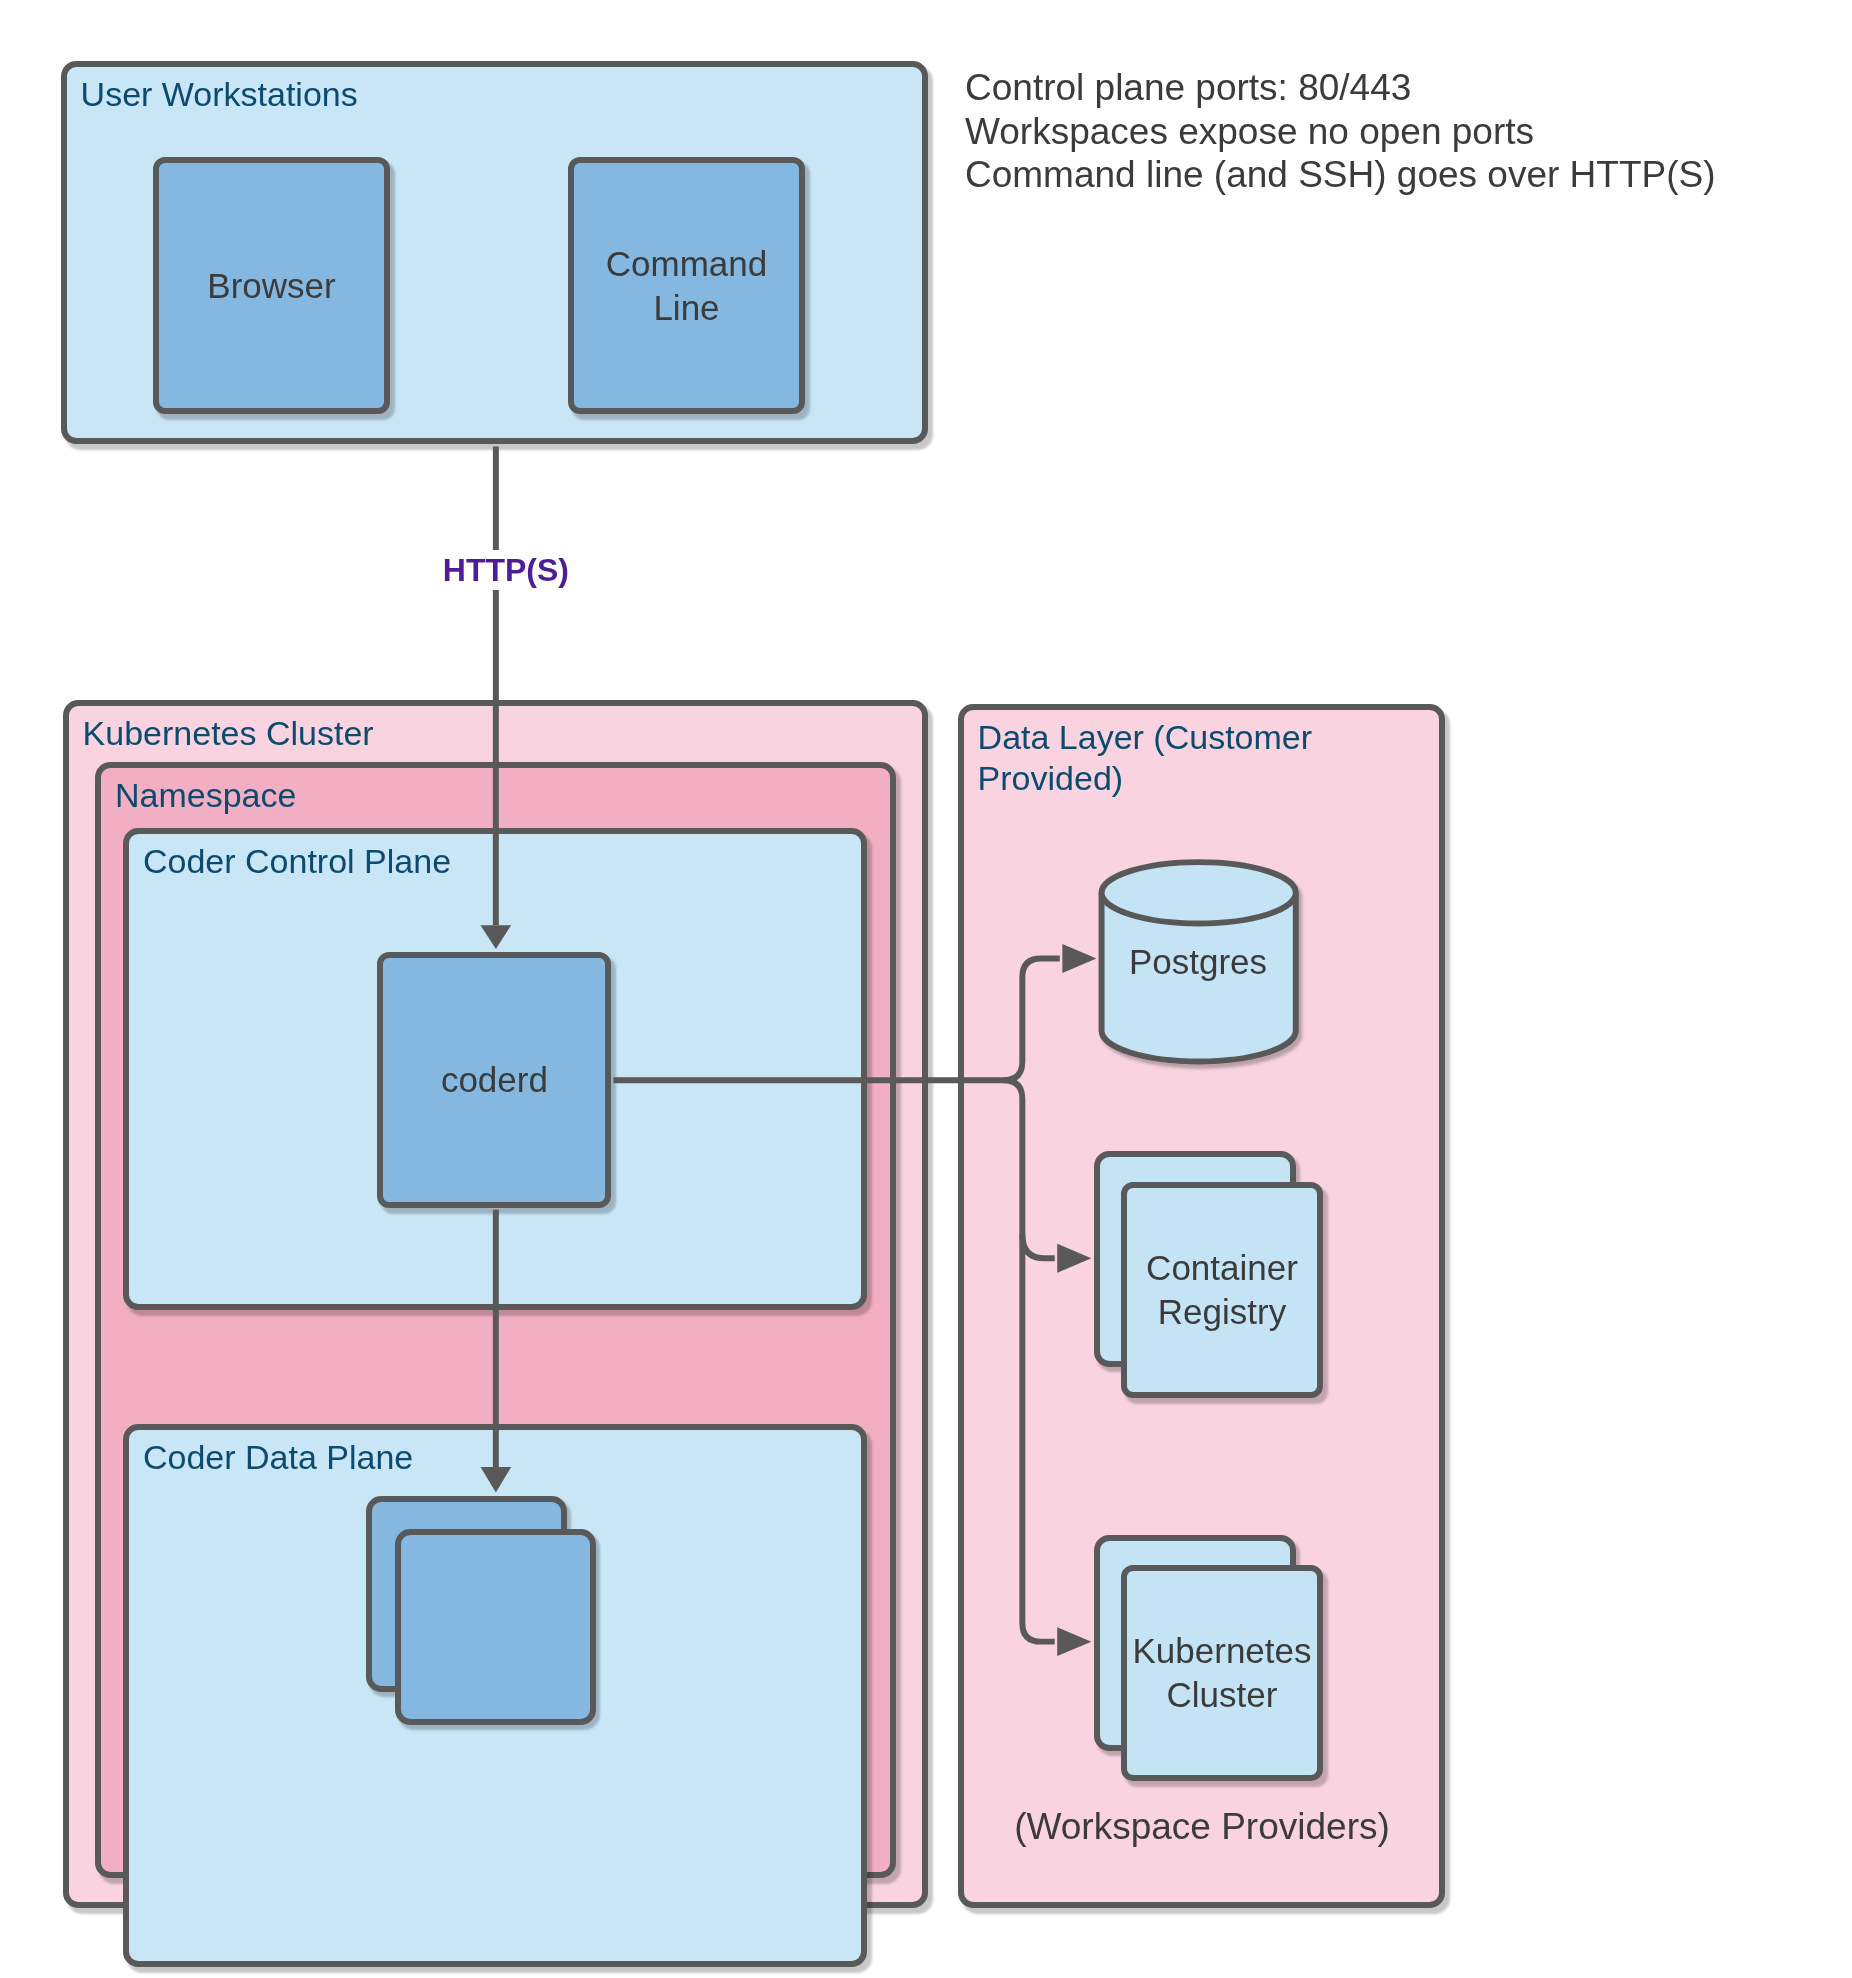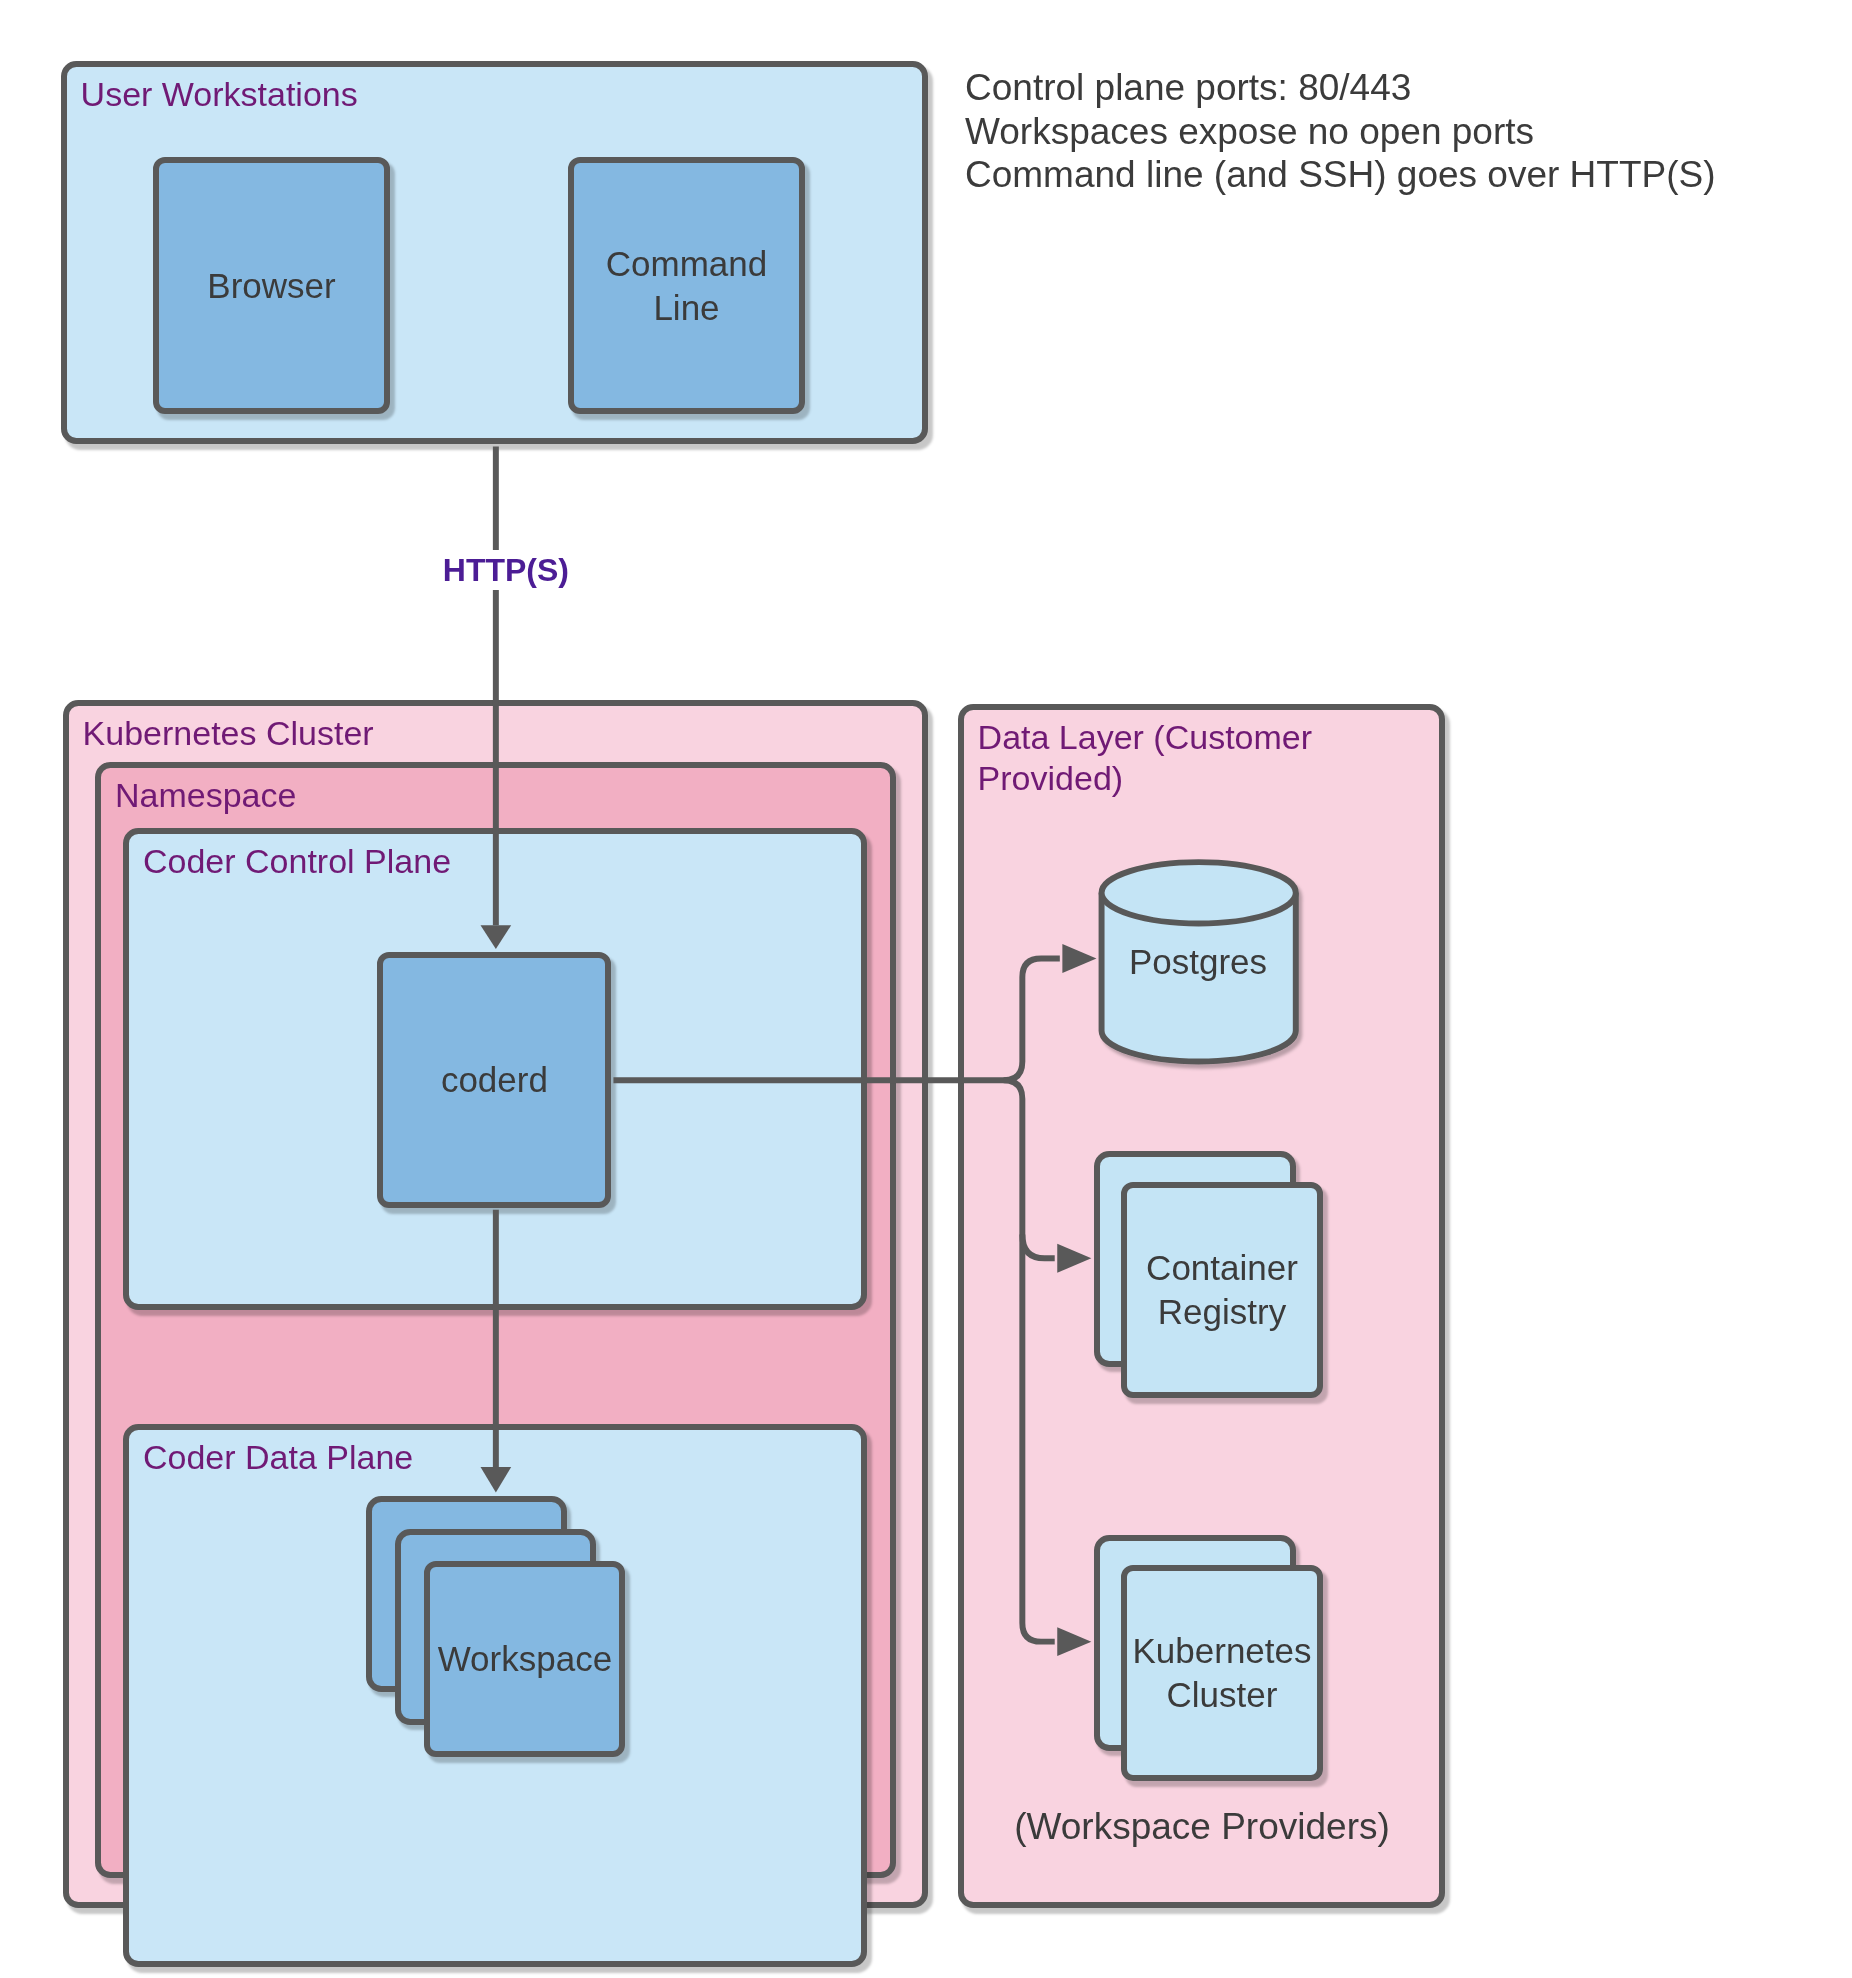--- a/index.html
+++ b/index.html
@@ -20,21 +20,21 @@
   }
   .fill-light-blue{background:#c9e6f7;}
   .fill-med-blue{background:#84b8e1;}
   .fill-pale-blue{background:#c4e4f5;}
   .fill-light-pink{background:#f9d3e0;}
   .fill-med-pink{background:#f2afc3;padding-left:32px;}
   .corner-title{
     position:absolute;
     left:13.6px;top:6.8px;
     font-size:34px;line-height:1.22;
-    color:#701a75;
+    color:#0c4a6e;
     white-space:nowrap;
   }
   .corner-title.wrap{white-space:normal;}
   .node{
     display:flex;align-items:center;justify-content:center;
     text-align:center;
     font-size:35px;line-height:1.25;
     color:#3b3b3b;
     border-radius:12px;
   }
@@ -111,23 +111,20 @@
         <div class="box fill-med-blue node" style="left:248px;top:118px;width:234px;height:256px;">
           <span class="node-label">coderd</span>
         </div>
       </div>
 
       <div class="box fill-light-blue" style="left:22px;top:656px;width:744px;height:543px;">
         <div class="corner-title">Coder Data Plane</div>
 
         <div class="box fill-med-blue stack-back" style="left:237px;top:66px;width:201px;height:196px;"></div>
         <div class="box fill-med-blue stack-back" style="left:266px;top:99px;width:201px;height:196px;"></div>
-        <div class="box fill-med-blue node" style="left:295px;top:131px;width:201px;height:196px;">
-          <span class="node-label">Workspace</span>
-        </div>
       </div>
     </div>
   </div>
 
   <div class="box fill-light-pink" style="left:958px;top:704px;width:487px;height:1204px;">
     <div class="corner-title wrap" style="width:426px;">Data Layer (Customer Provided)</div>
 
     <div class="box fill-pale-blue stack-back" style="left:130px;top:441px;width:202px;height:216px;"></div>
     <div class="box fill-pale-blue node" style="left:157px;top:472px;width:202px;height:216px;">
       <span class="node-label">Container Registry</span>

